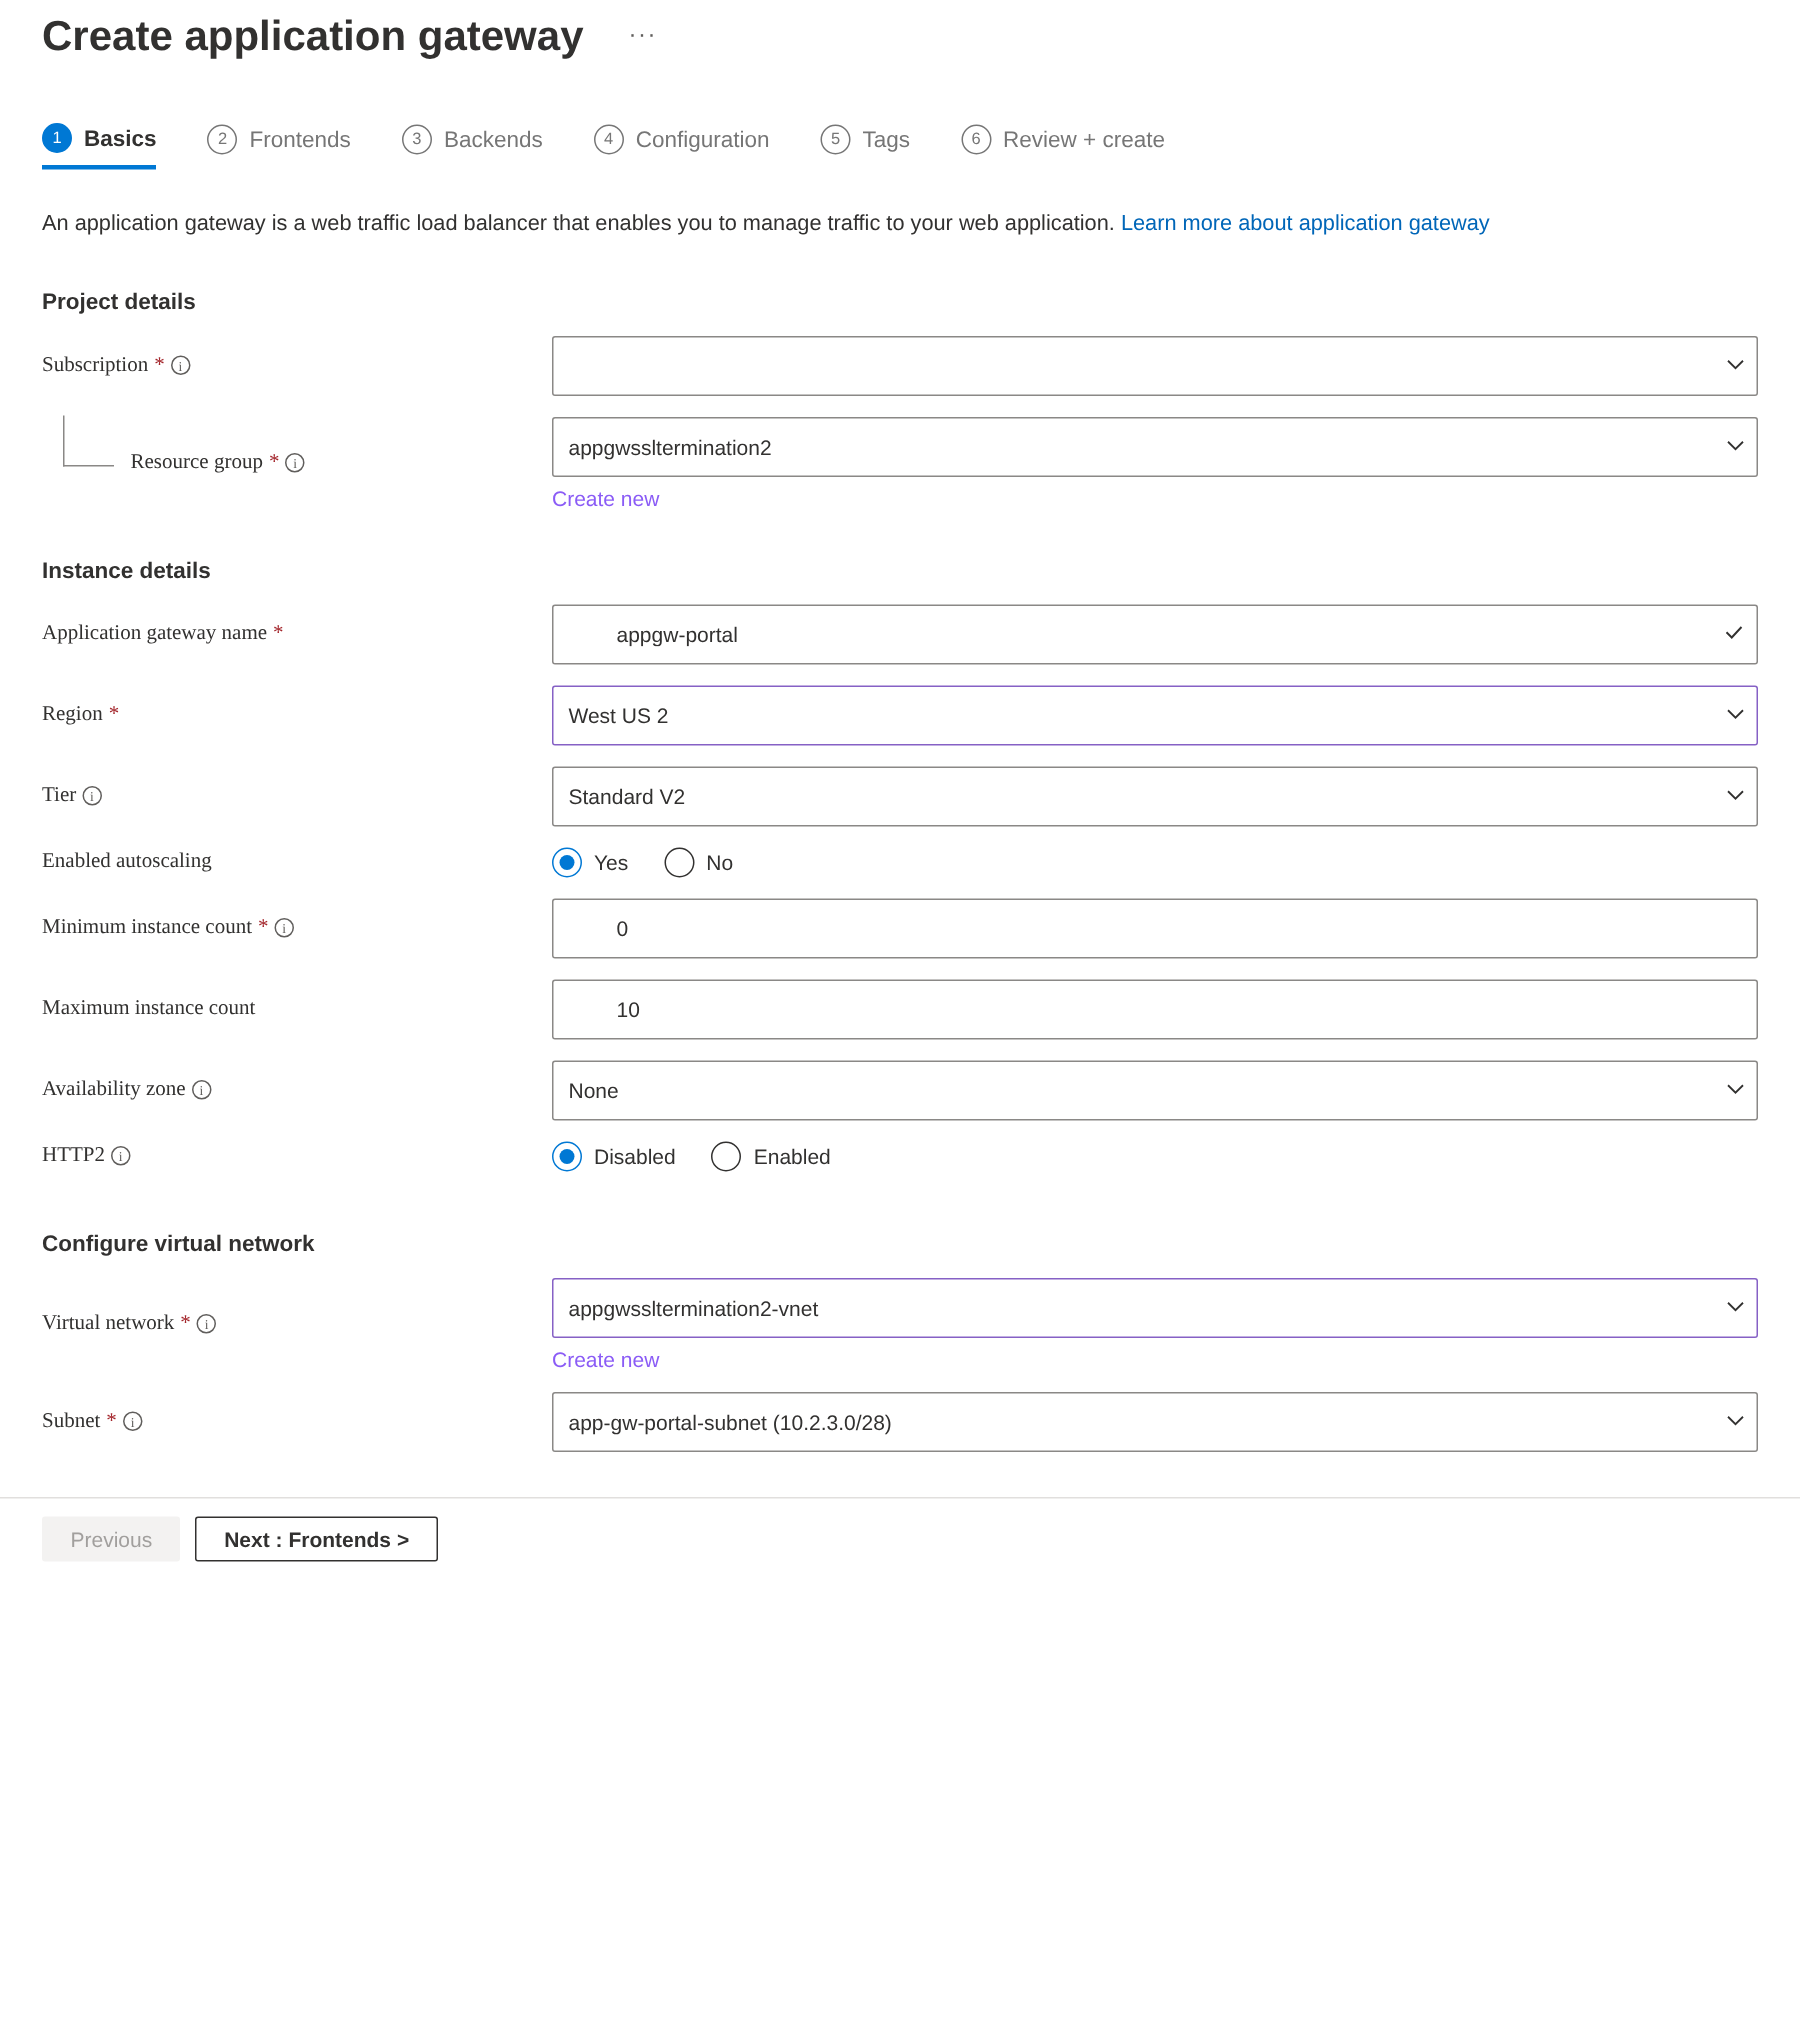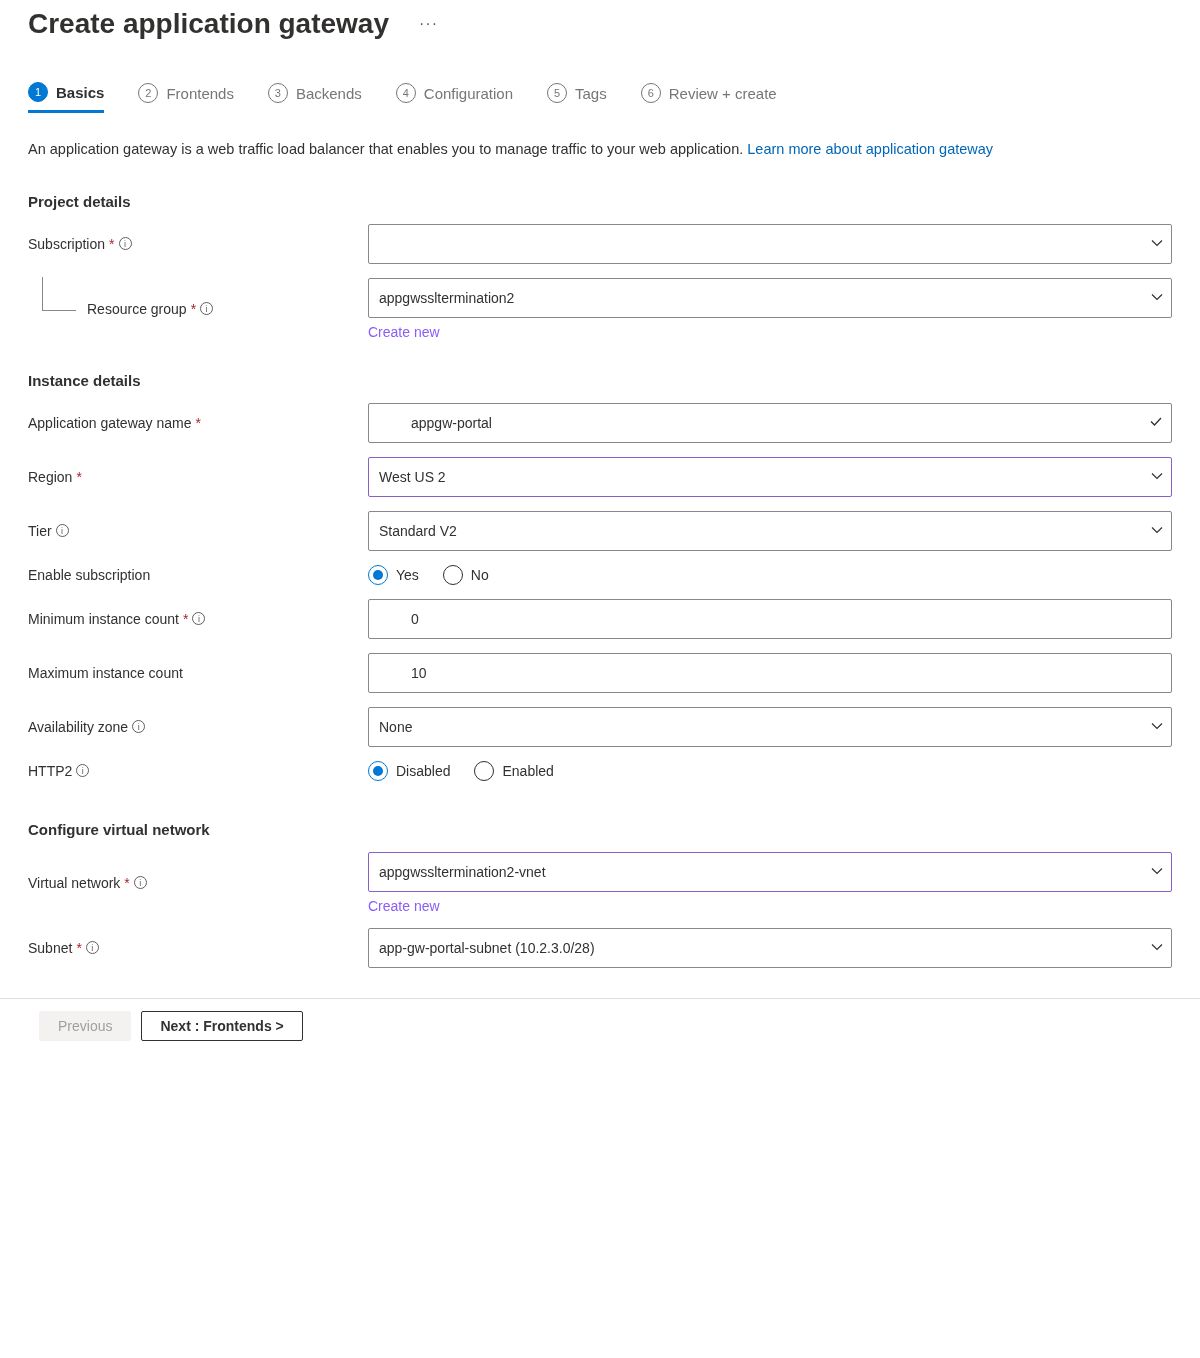--- a/index.html
+++ b/index.html
@@ -89,20 +89,21 @@
     margin-top: 14px;
   }
   .field-label {
     width: 340px;
     flex-shrink: 0;
     font-size: 14px;
     color: #323130;
     display: flex;
     align-items: center;
     gap: 4px;
+    font-family: Liberation Serif, serif;
   }
   .field-label.indent {
     padding-left: 59px;
     position: relative;
   }
   .field-label.indent .tree-line {
     position: absolute;
     left: 14px;
     top: -24px;
     width: 34px;
@@ -181,24 +182,23 @@
     display: none;
   }
   .radio-item.selected .radio-inner { display: block; }
   .radio-label { font-size: 14px; }
   .divider-line {
     height: 1px;
     background: #e1dfdd;
     margin-top: 30px;
   }
   .footer-bar {
-    padding: 12px 16px;
+    padding: 12px 28px;
     display: flex;
     gap: 10px;
-    margin-left: 23px;
   }
   .btn {
     height: 30px;
     padding: 0 18px;
     font-size: 14px;
     border-radius: 2px;
     cursor: pointer;
     display: inline-flex;
     align-items: center;
     justify-content: center;
@@ -347,21 +347,21 @@
           <svg class="chev" viewBox="0 0 12 12">
               <path d="M1 3.5 L6 8.5 L11 3.5" stroke="#323130" stroke-width="1.2" fill="none"></path>
             </svg>
         </span>
       </div>
     </div>
   </div>
 
   <div class="field-row">
     <div class="field-label">
-      <span>Enable subscription</span>
+      <span>Enabled autoscaling</span>
     </div>
     <div class="field-control">
       <div class="radio-group">
         <div class="radio-item selected">
           <span class="radio-outer">
               <span class="radio-inner"></span>
             </span>
           <span class="radio-label">Yes</span>
         </div>
         <div class="radio-item">

